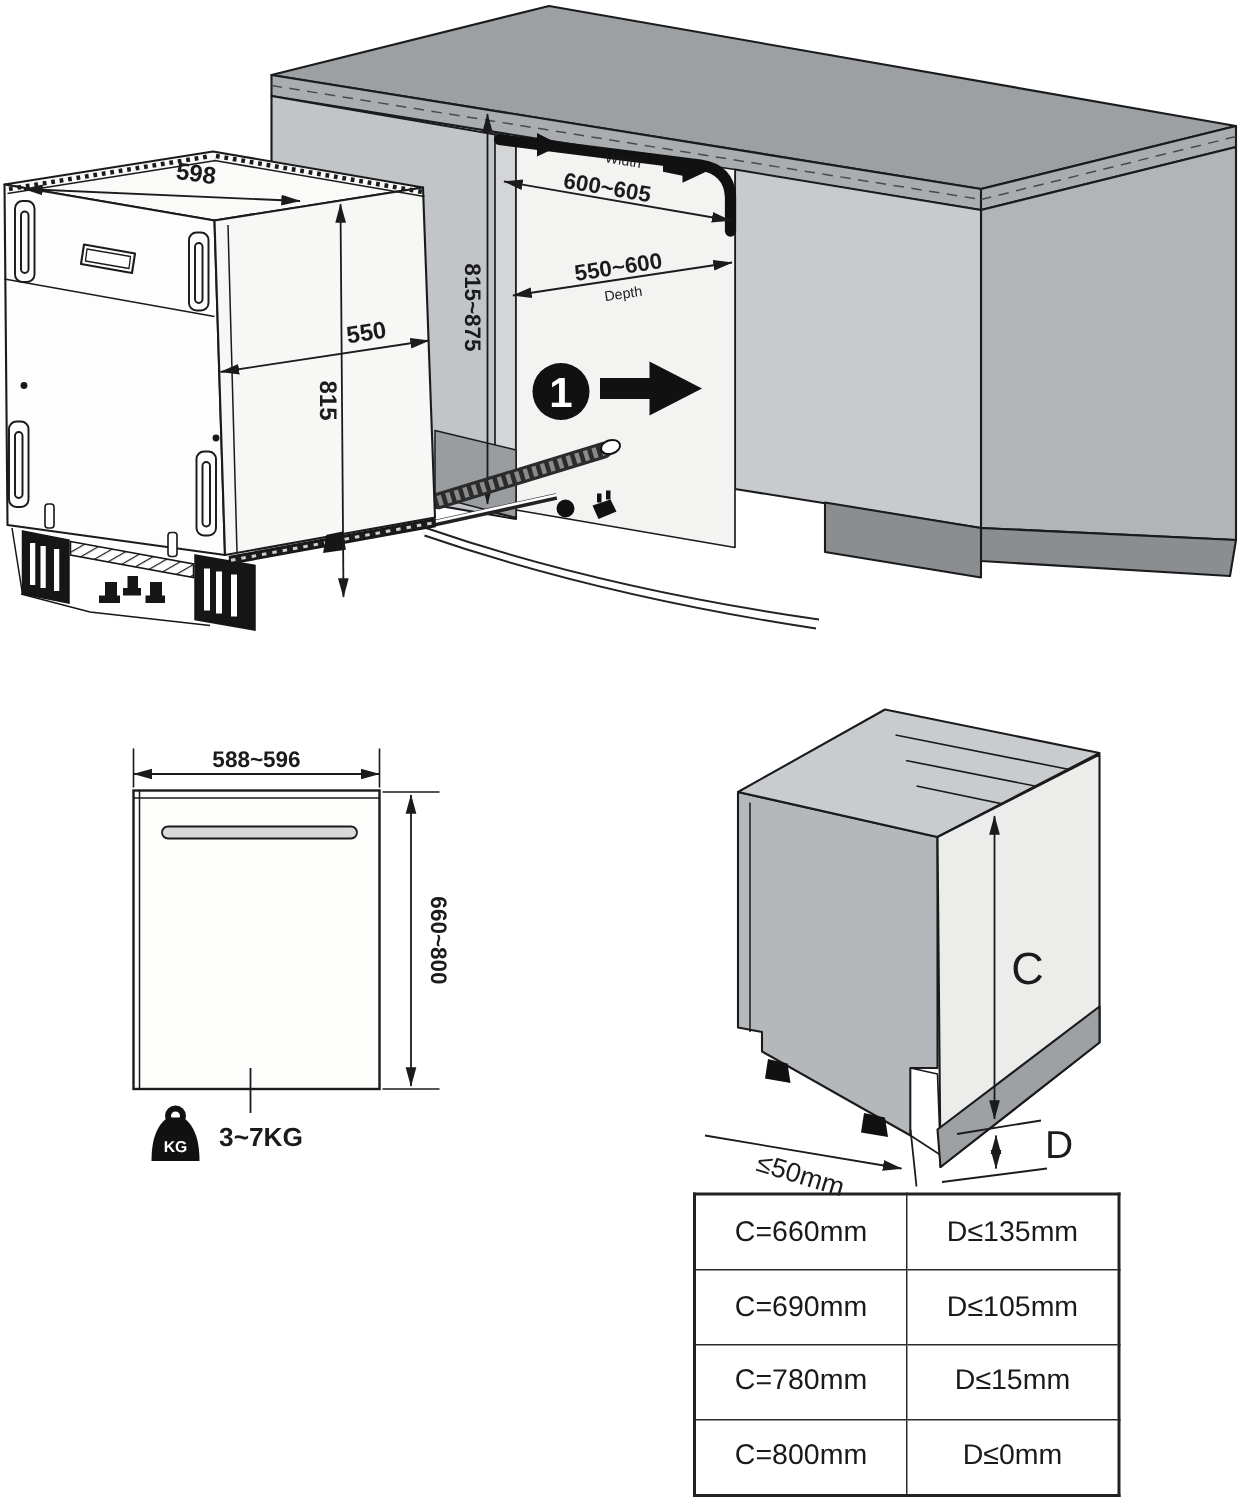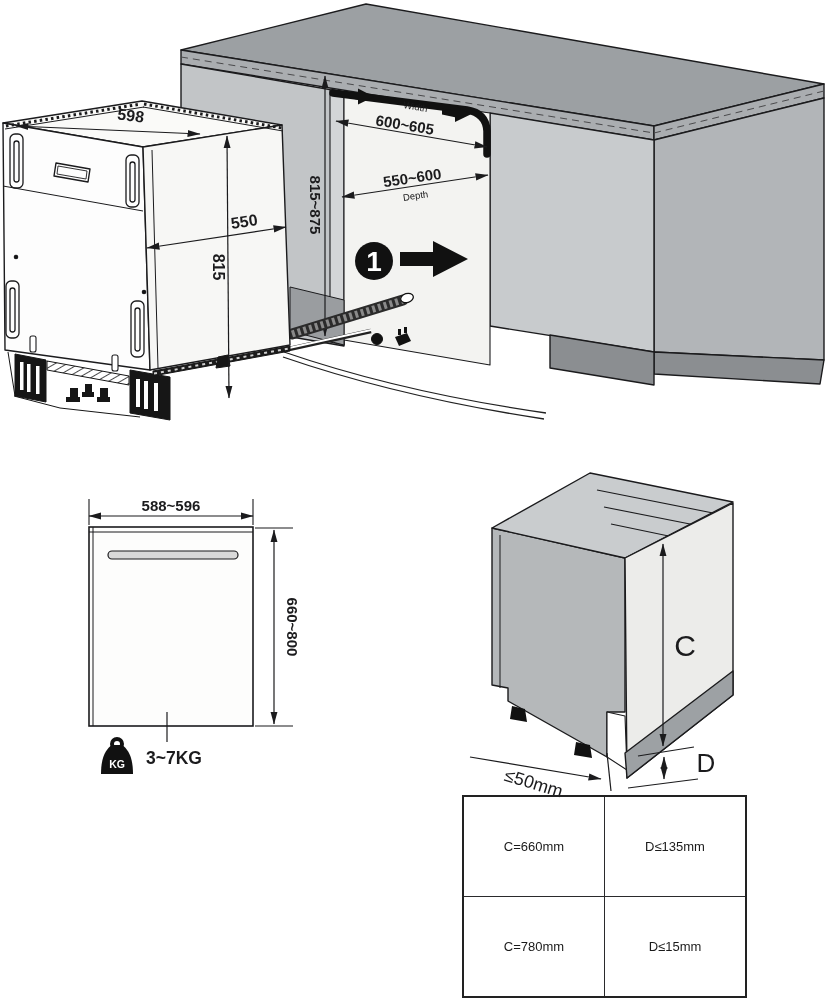--- a/index.html
+++ b/index.html
@@ -12,21 +12,21 @@
   .dim-lg{font-weight:bold;font-size:16px;}
   .letter{font-size:30px;font-weight:normal;}
   .letter-d{font-size:26px;font-weight:normal;}
   .clearance{font-size:18px;font-weight:normal;}
   .badge-num{font-size:28px;font-weight:bold;fill:#ffffff;}
   .kg-txt{font-size:10.5px;font-weight:bold;fill:#ffffff;}
   .weight-txt{font-size:17.5px;font-weight:bold;}
   .spec-table{position:absolute;left:462px;top:795px;width:285px;height:203px;
       border-collapse:collapse;table-layout:fixed;}
   .spec-table td{border:1.6px solid #2a2a2c;text-align:center;vertical-align:middle;
-      font-size:13px;color:#1a1a1a;height:31px;padding:0;}
+      font-size:19px;color:#1a1a1a;height:31px;padding:0;}
   .spec-table{border:2.2px solid #222;}
 </style>
 </head>
 <body>
 
 <div class="stage">
 <svg width="830" height="1000" viewBox="0 0 830 1000">
   <defs>
     <marker id="ah" viewBox="0 0 12 8" markerWidth="13" markerHeight="9" refX="11.5" refY="4" orient="auto-start-reverse" markerUnits="userSpaceOnUse">
       <path d="M12,4 L0,0.7 L0,7.3 Z" fill="#1b1b1d"></path>
@@ -213,18 +213,26 @@
   <text x="532" y="789" text-anchor="middle" class="clearance" transform="rotate(17 532 789)">≤50mm</text>
 </svg>
 
 <table class="spec-table">
   <tbody>
         <tr>
           <td>C=660mm</td>
           <td>D≤135mm</td>
         </tr>
         <tr>
+          <td>C=690mm</td>
+          <td>D≤105mm</td>
+        </tr>
+        <tr>
           <td>C=780mm</td>
           <td>D≤15mm</td>
+        </tr>
+        <tr>
+          <td>C=800mm</td>
+          <td>D≤0mm</td>
         </tr>
       </tbody>
 </table>
 </div>
 
 </body></html>

